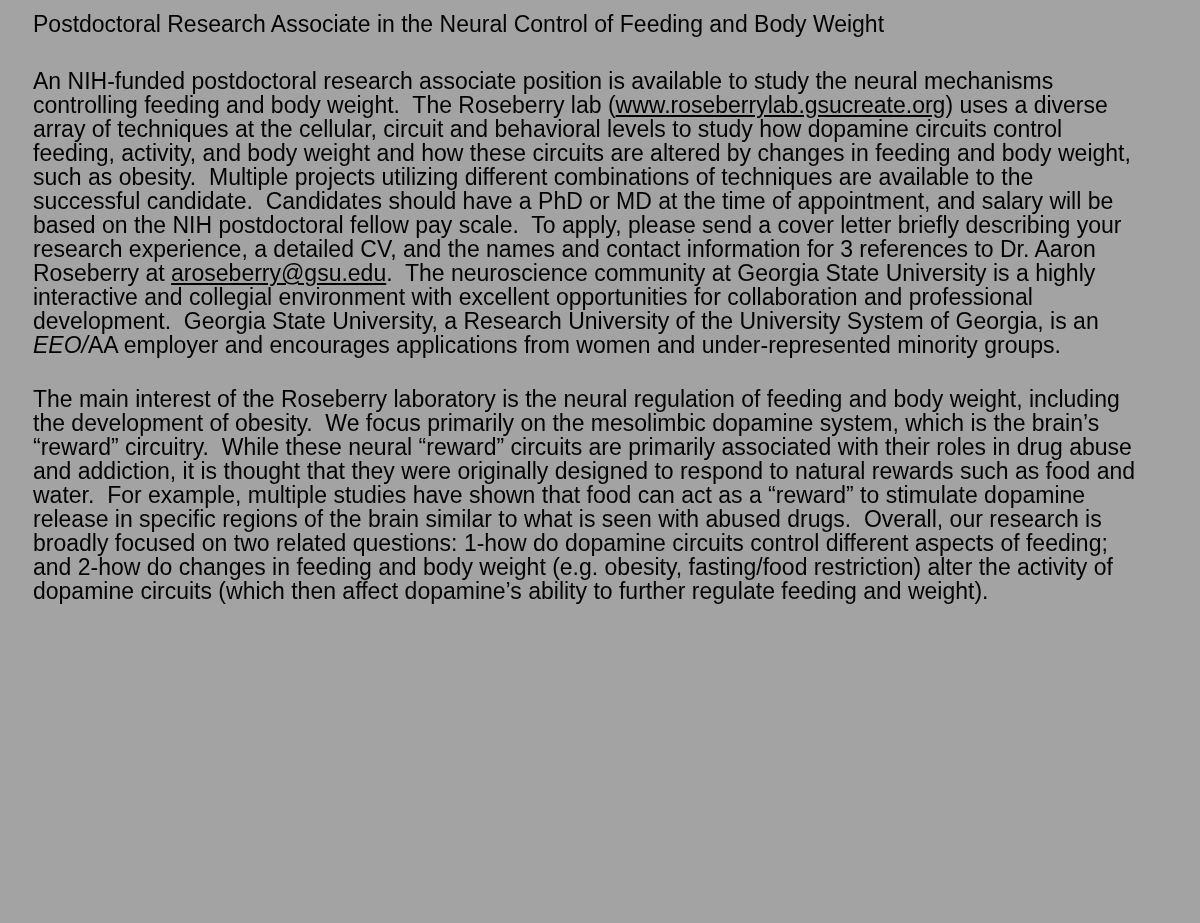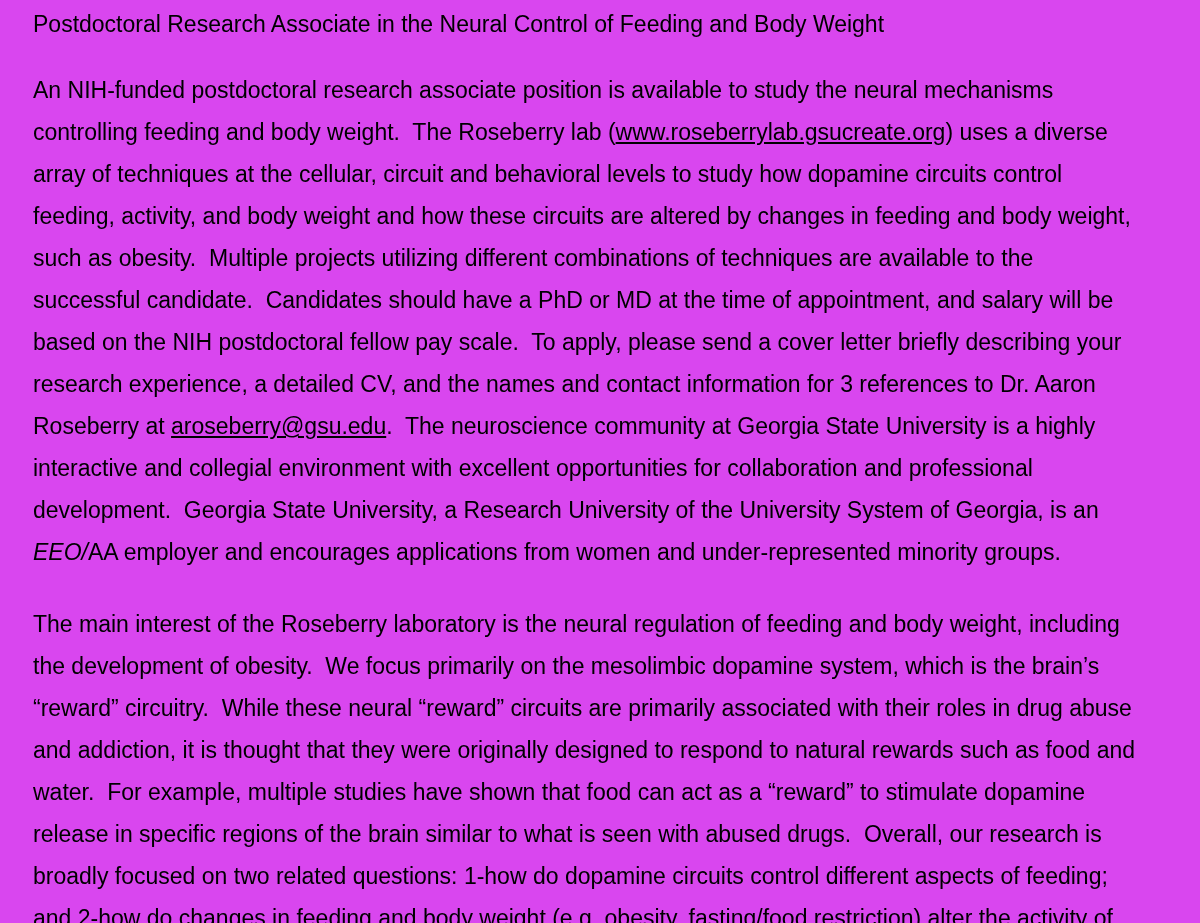--- a/index.html
+++ b/index.html
@@ -13,33 +13,33 @@
     overflow: hidden;
     font-family: "Liberation Sans", sans-serif;
     color: #000000;
     -webkit-font-smoothing: antialiased;
   }
   main.doc-page {
     box-sizing: border-box;
     width: 1200px;
     height: 923px;
     padding: 9px 56px 0 33px;
-    background: #d946ef;
+    background: #a3a3a3;
   }
   h1.doc-title {
     font-size: 23px;
     font-weight: 400;
     line-height: 30px;
     margin: 0;
     white-space: pre-wrap;
   }
   p.doc-paragraph {
     font-size: 23px;
     font-weight: 400;
-    line-height: 42px;
+    line-height: 24px;
     margin: 30px 0 0 0;
     white-space: pre-wrap;
   }
   a.doc-link {
     color: #000000;
     text-decoration: underline;
     cursor: pointer;
   }
   em.doc-italic {
     font-style: italic;

